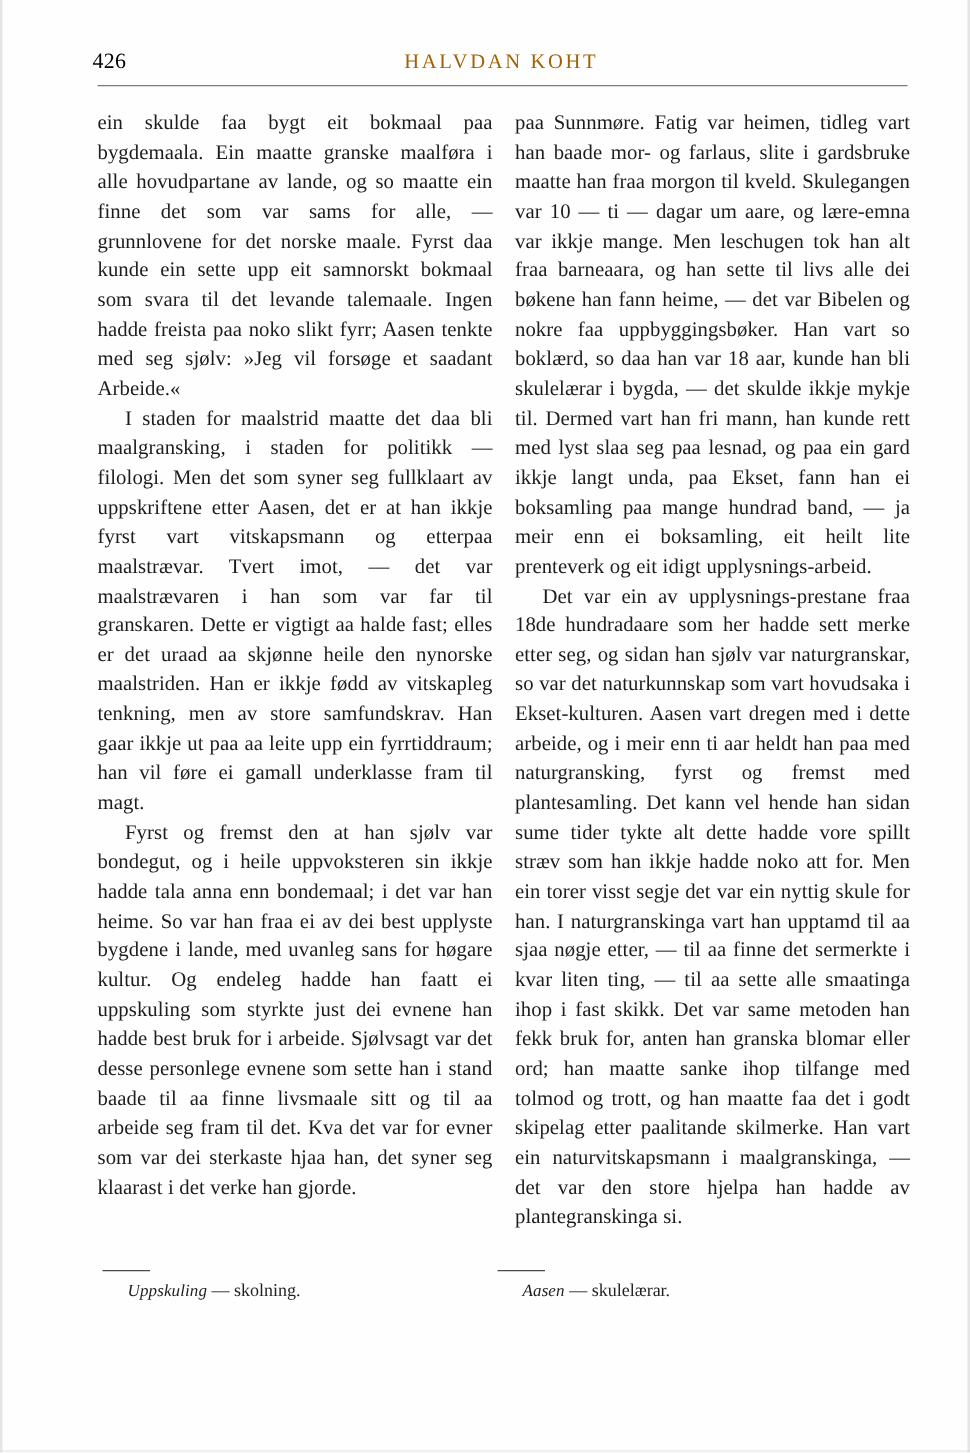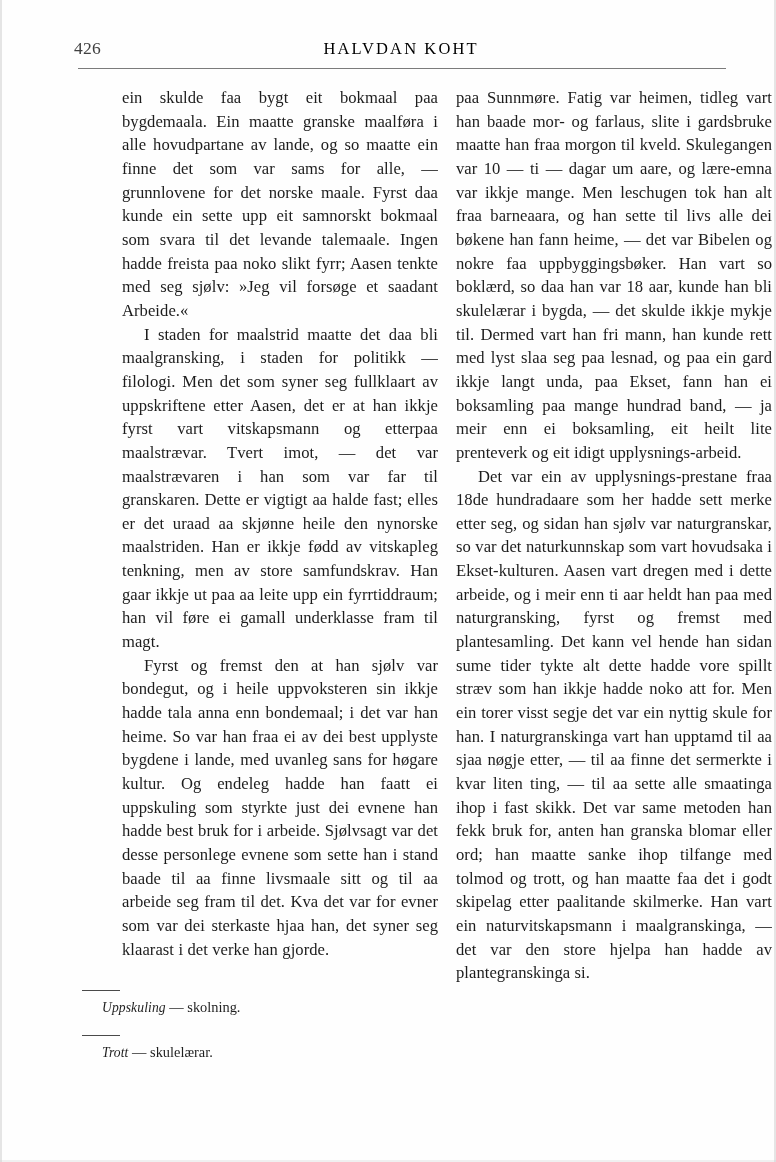--- a/index.html
+++ b/index.html
@@ -31,51 +31,50 @@
     top: 38px;
     width: 654px;
     height: 26px;
   }
   .folio {
     position: absolute;
     left: 0;
     top: 0;
     font-size: 17.5px;
     letter-spacing: .3px;
-    color: #404040;
+    color: #000000;
   }
   .runtitle {
     position: absolute;
     left: 0;
     top: 1px;
     width: 654px;
     text-align: center;
     font-size: 16.5px;
     letter-spacing: 2.1px;
-    color: #000000;
+    color: #a16207;
   }
   .headrule {
     position: absolute;
     left: 78px;
     top: 68px;
     width: 648px;
     height: 1px;
     background: #5e5e5e;
     opacity: .82;
   }
 
   
   .cols {
     position: absolute;
     left: 78px;
     top: 86px;
     width: 650px;
     display: flex;
     gap: 18px;
-    margin-left: 44px;
   }
   .col {
     width: 316px;
   }
   .col p {
     margin: 0;
     font-size: 16.6px;
     line-height: 23.65px;
     text-align: justify;
     text-justify: inter-word;
@@ -84,25 +83,23 @@
     -webkit-hyphens: none;
     letter-spacing: .05px;
     word-spacing: .2px;
   }
   .col p.ind { text-indent: 22px; }
 
   
   .footnotes {
     position: absolute;
     left: 78px;
-    top: 990px;
+    top: 1016px;
     width: 650px;
     display: flex;
-    gap: 18px;
-    flex-direction: column;
   }
   .fn {
     width: 316px;
     position: relative;
     padding-top: 8px;
   }
   .fn .fnrule {
     position: absolute;
     left: 4px;
     top: 0;
@@ -169,21 +166,21 @@
       <div class="fntext">
         <span class="fnterm">Uppskuling</span>
         <span>—</span>
         <span>skolning.</span>
       </div>
     </div>
 
     <div class="fn">
       <div class="fnrule"></div>
       <div class="fntext">
-        <span class="fnterm">Trott</span>
+        <span class="fnterm">Aasen</span>
         <span>—</span>
         <span>skulelærar.</span>
       </div>
     </div>
 
   </div>
 
 </div>
 
 </body></html>

